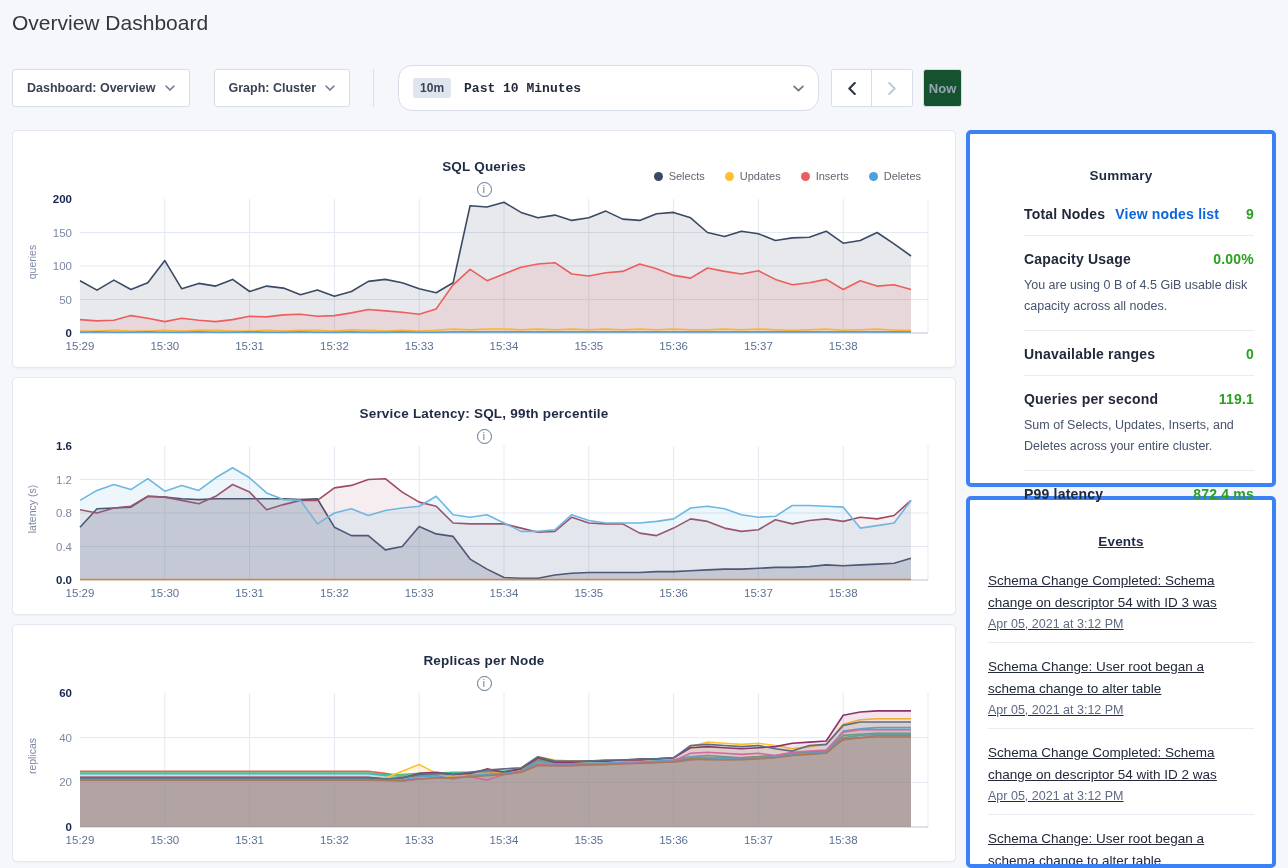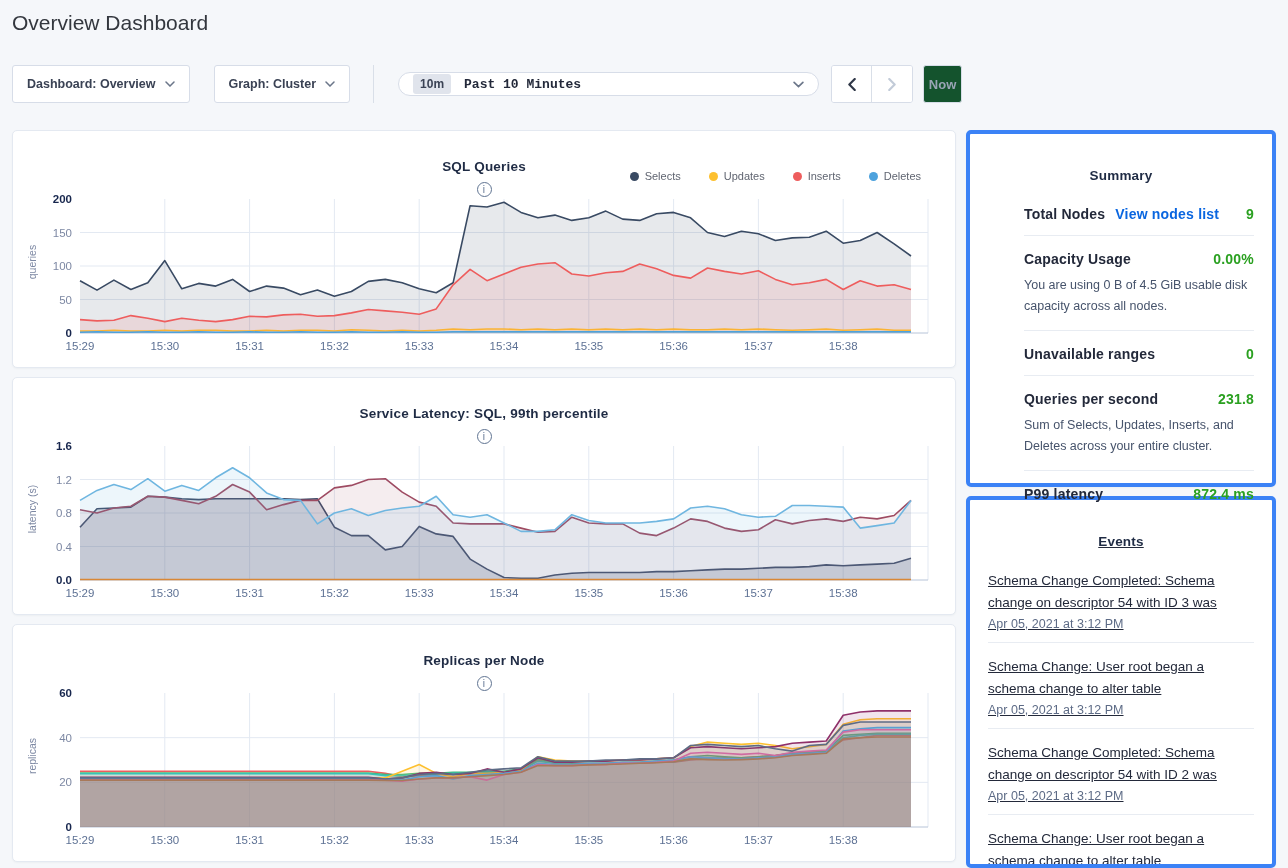--- a/index.html
+++ b/index.html
@@ -17,21 +17,21 @@
   
   .controls{ position:absolute; left:12px; top:65px; display:flex; align-items:center; }
   .dd-btn{
     height:38px; background:#fff; border:1px solid #d7dde8; border-radius:3px;
     display:flex; align-items:center; gap:9px; padding:0 14px;
     font-size:12.5px; font-weight:700; color:#3a4254; cursor:pointer;
   }
   .dd-btn + .dd-btn{ margin-left:24px; }
   .vdivider{ width:1px; height:38px; background:#d9dfe8; margin:0 24px 0 23px; }
   .time-picker{
-    width:421px; height:24px; background:#fff; border:1px solid #d7dde8; border-radius:14px;
+    width:421px; height:46px; background:#fff; border:1px solid #d7dde8; border-radius:14px;
     display:flex; align-items:center; gap:13px; padding:0 14px; cursor:pointer;
   }
   .badge-10m{
     background:#e0e4ec; color:#3a4254; font-weight:700; font-size:12px;
     padding:3px 7px; border-radius:3px;
   }
   .tp-label{ font-weight:700; font-size:13px; color:#23293a;font-family:Liberation Mono, monospace; }
   .tp-chev{ margin-left:auto; }
   .arrow-group{
     margin-left:12px; height:38px; background:#fff; border:1px solid #d7dde8;
@@ -52,21 +52,21 @@
   }
   .chart-title-row{
     margin-top:28px; display:flex; justify-content:center; align-items:center; gap:8px;
     font-size:13.5px; font-weight:700; color:#1f2b44; letter-spacing:0.2px;flex-direction:column;
   }
   .info-icon{
     width:15px; height:15px; border:1px solid #607492; border-radius:50%;
     color:#607492; font-size:10px; line-height:13px; text-align:center;
     display:inline-block; font-weight:400; cursor:pointer;
   }
-  .legend{ position:absolute; top:39px; right:34px; display:flex; gap:28px; font-size:11px; color:#606571; }
+  .legend{ position:absolute; top:39px; right:34px; display:flex; gap:20px; font-size:11px; color:#606571; }
   .legend-item{ display:flex; align-items:center; gap:6px; }
   .legend-dot{ width:9px; height:9px; border-radius:50%; display:inline-block; }
   .ylabel{
     position:absolute; left:-26px; top:125px; width:90px; text-align:center;
     font-size:10.5px; color:#7d88a3; transform:rotate(-90deg);
   }
   .chart-svg{ position:absolute; left:7px; top:62px; width:930px; height:170px; }
   .chart-svg text{ font-family:"Liberation Sans", sans-serif; }
   
   .sidebar{ position:absolute; left:966px; top:130px; width:310px; }
@@ -317,21 +317,21 @@
         </div>
         <div class="sum-row">
           <div class="sum-line">
             <span class="sum-label">Unavailable ranges</span>
             <span class="sum-value">0</span>
           </div>
         </div>
         <div class="sum-row">
           <div class="sum-line">
             <span class="sum-label">Queries per second</span>
-            <span class="sum-value">231.8</span>
+            <span class="sum-value">119.1</span>
           </div>
           <div class="sum-desc">Sum of Selects, Updates, Inserts, and Deletes across your entire cluster.</div>
         </div>
         <div class="sum-row">
           <div class="sum-line">
             <span class="sum-label">P99 latency</span>
             <span class="sum-value">872.4 ms</span>
           </div>
         </div>
       </div>

